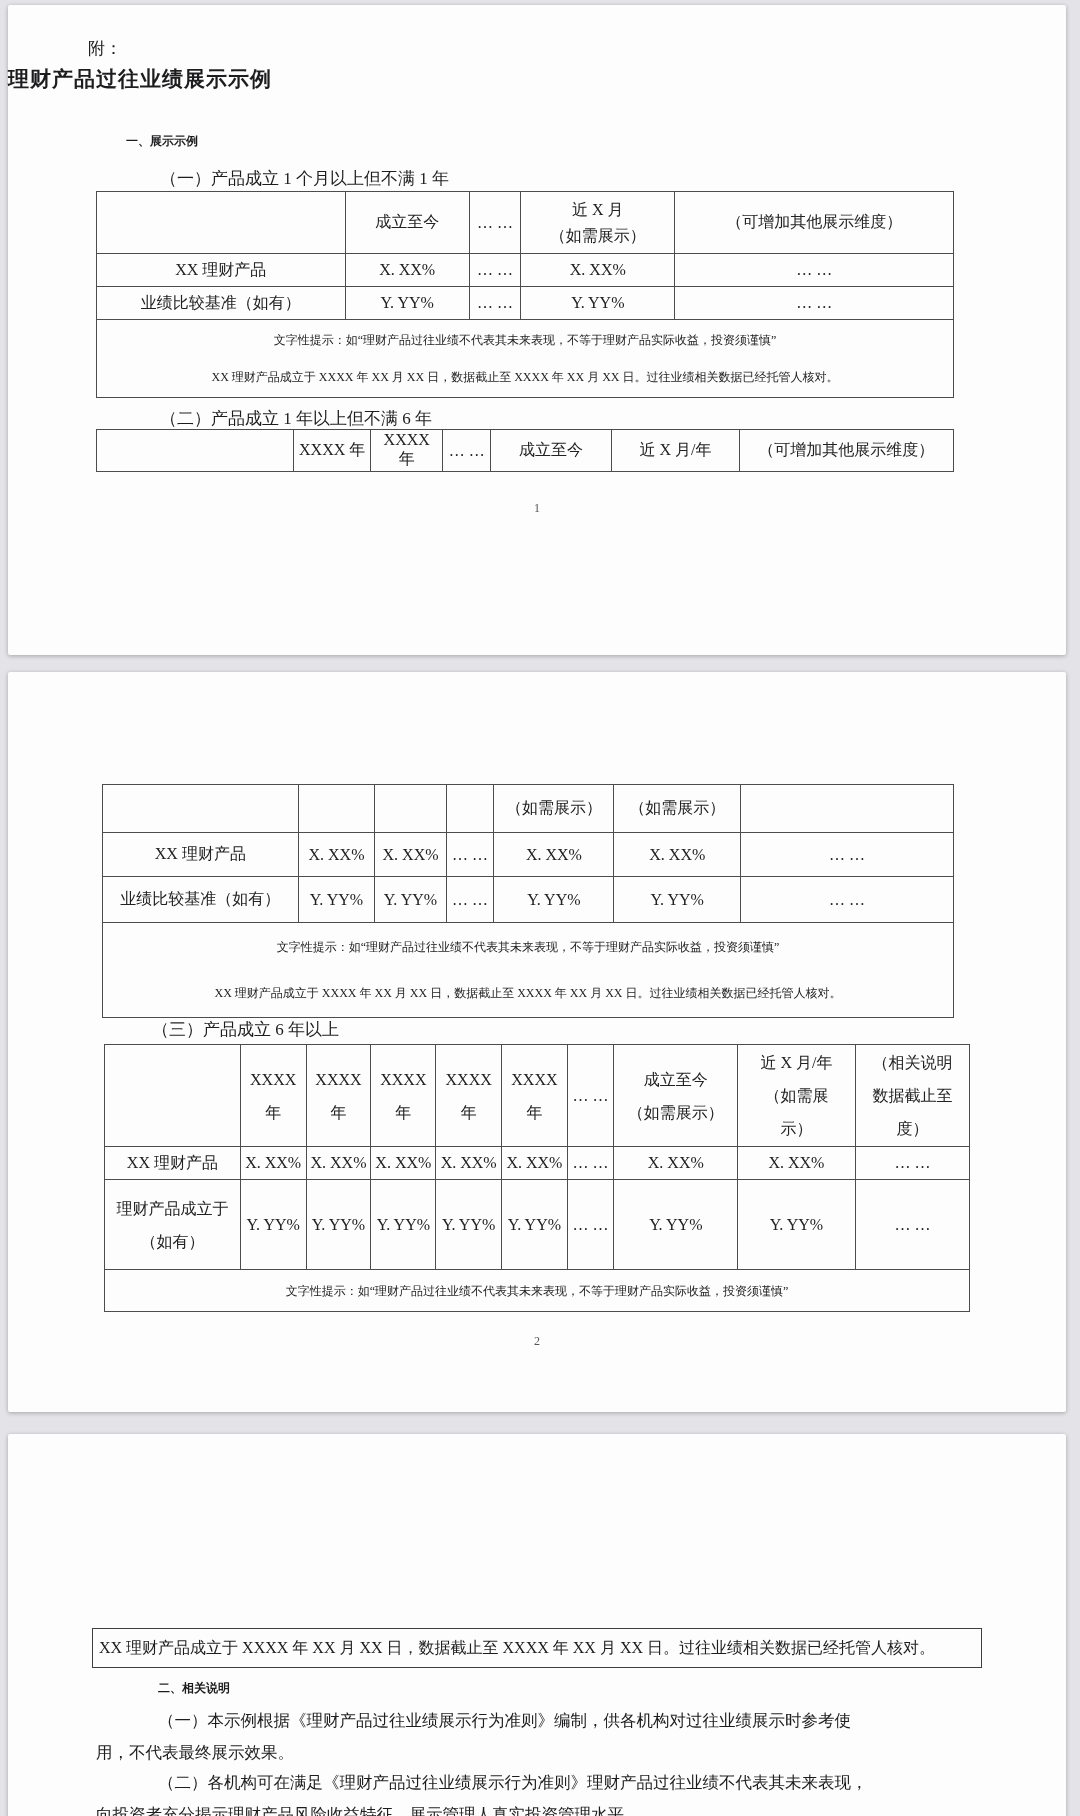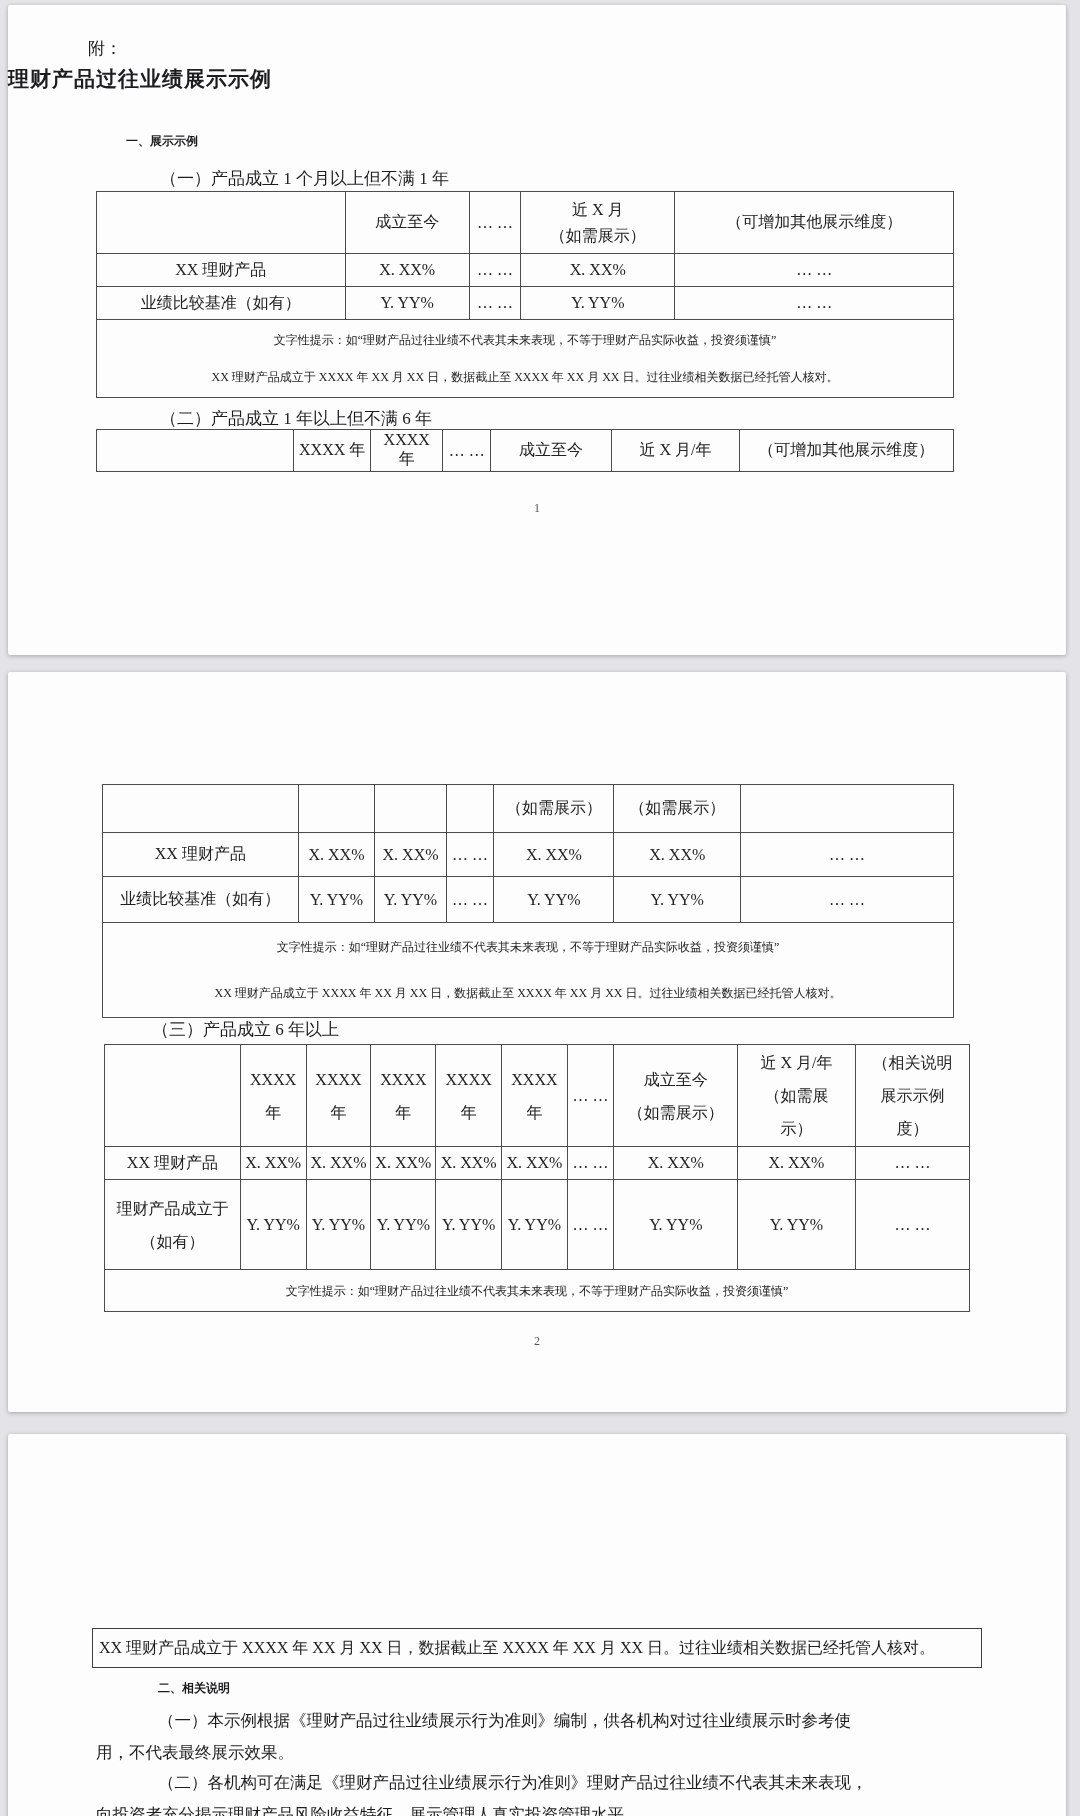--- a/index.html
+++ b/index.html
@@ -213,21 +213,21 @@
             <span class="line">成立至今</span>
             <span class="line">（如需展示）</span>
           </td>
       <td>
             <span class="line">近 X 月/年</span>
             <span class="line">（如需展</span>
             <span class="line">示）</span>
           </td>
       <td>
             <span class="line">（相关说明</span>
-            <span class="line">展示示例</span>
+            <span class="line">数据截止至</span>
             <span class="line">度）</span>
           </td>
     </tr>
     <tr style="height:33px">
       <td>XX 理财产品</td>
       <td>X. XX%</td>
       <td>X. XX%</td>
       <td>X. XX%</td>
       <td>X. XX%</td>
       <td>X. XX%</td>

